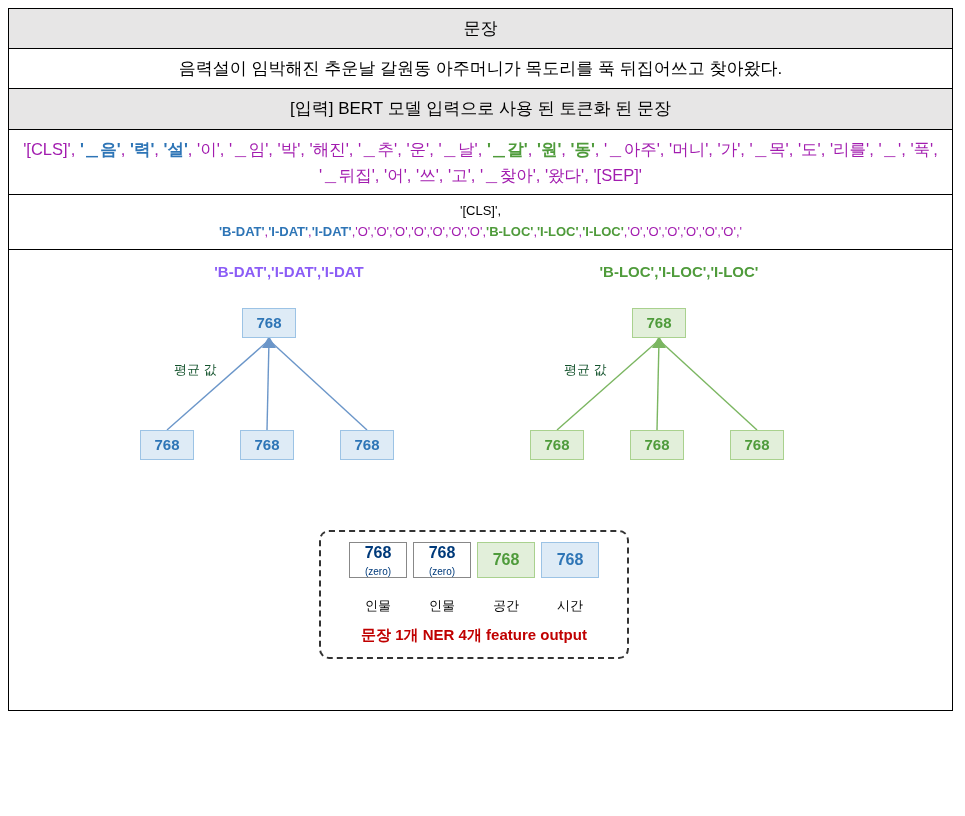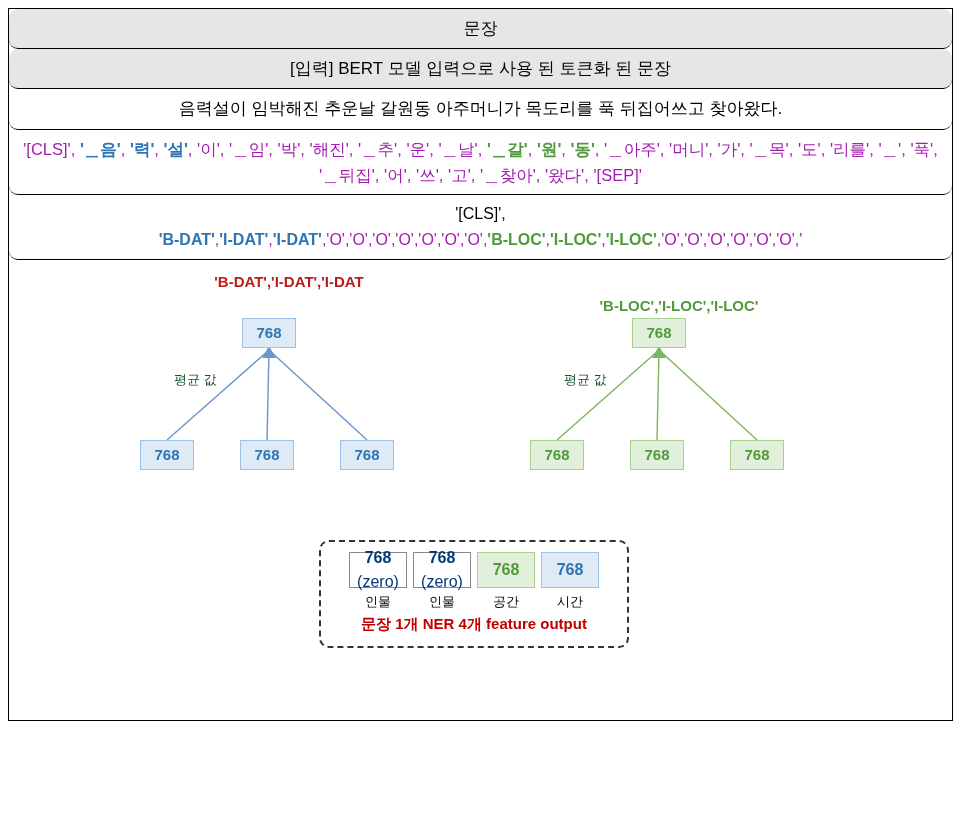--- a/index.html
+++ b/index.html
@@ -12,47 +12,46 @@
   .outer {
     border: 1px solid #000;
     width: 945px;
     margin: 8px;
   }
   .row {
     border-bottom: 1px solid #000;
     padding: 6px 10px;
     text-align: center;
     line-height: 1.6;
-    border-radius: 9px;
   }
   .row:last-child { border-bottom: none; }
   .hdr { background: #e7e6e6; font-size: 17px; }
   .sentence { font-size: 17px; }
   .tokens { font-size: 16.5px; }
-  .tags { font-size: 16px; }
+  .tags { font-size: 13px; }
 
   
   .blue   { color: #2e75b6; font-weight: bold; }
   .green  { color: #4f9b3b; font-weight: bold; }
   .black  { color: #a21caf; }
 
   
   .diagram {
     position: relative;
     height: 460px;
     padding: 0;
   }
   .treecap {
     position: absolute;
     font-size: 15px;
     font-weight: bold;
     text-align: center;
   }
-  .treecap.blue  { color: #b91c1c; }
-  .treecap.green { color: #4f9b3b; margin-top: 24px; }
+  .treecap.blue  { color: #8b5cf6; }
+  .treecap.green { color: #4f9b3b; }
 
   .node {
     position: absolute;
     width: 54px;
     height: 30px;
     text-align: center;
     line-height: 28px;
     font-size: 15px;
     font-weight: bold;
     border: 1px solid;
@@ -76,36 +75,36 @@
   .featbox .slot {
     width: 58px;
   }
   .featbox .slot .box768 {
     height: 36px;
     border: 1px solid;
     display:flex; flex-direction:column; align-items:center; justify-content:center;
     font-weight:bold;
   }
   .featbox .slot .box768.white { border-color:#888; background:#fff; color:#003a7a; }
-  .featbox .slot .box768.white .sub   { font-size:16px; font-weight:normal; color:#003a7a; margin-top:-2px;}
+  .featbox .slot .box768.white .sub   { font-size:10px; font-weight:normal; color:#003a7a; margin-top:-2px;}
   .featbox .slot .box768.g     { border-color:#a9d18e; background:#e2efda; color:#4f9b3b; }
   .featbox .slot .box768.b     { border-color:#9cc3e5; background:#deebf6; color:#2e75b6; }
-  .featbox .slot .cap { font-size:13px; margin-top:4px; color:#000;}
-  .featbox .cap2 { margin-top:0; color:#c00000; font-weight:bold; font-size:15px;}
+  .featbox .slot .cap { font-size:13px; margin-top:18px; color:#000;}
+  .featbox .cap2 { margin-top:6px; color:#c00000; font-weight:bold; font-size:15px;}
 </style>
 </head>
 <body>
 
 <div class="outer">
 
   <div class="row hdr">문장</div>
 
+  <div class="row sentence">음력설이 임박해진 추운날 갈원동 아주머니가 목도리를 푹 뒤집어쓰고 찾아왔다.</div>
+
   <div class="row hdr">[입력] BERT 모델 입력으로 사용 된 토큰화 된 문장</div>
-
-  <div class="row sentence">음력설이 임박해진 추운날 갈원동 아주머니가 목도리를 푹 뒤집어쓰고 찾아왔다.</div>
 
   <div class="row tokens" id="tokens-row"><span class="black">'[CLS]'</span><span class="black">, </span><span class="blue">'＿음'</span><span class="black">, </span><span class="blue">'력'</span><span class="black">, </span><span class="blue">'설'</span><span class="black">, </span><span class="black">'이'</span><span class="black">, </span><span class="black">'＿임'</span><span class="black">, </span><span class="black">'박'</span><span class="black">, </span><span class="black">'해진'</span><span class="black">, </span><span class="black">'＿추'</span><span class="black">, </span><span class="black">'운'</span><span class="black">, </span><span class="black">'＿날'</span><span class="black">, </span><span class="green">'＿갈'</span><span class="black">, </span><span class="green">'원'</span><span class="black">, </span><span class="green">'동'</span><span class="black">, </span><span class="black">'＿아주'</span><span class="black">, </span><span class="black">'머니'</span><span class="black">, </span><span class="black">'가'</span><span class="black">, </span><span class="black">'＿목'</span><span class="black">, </span><span class="black">'도'</span><span class="black">, </span><span class="black">'리를'</span><span class="black">, </span><span class="black">'＿'</span><span class="black">, </span><span class="black">'푹'</span><span class="black">, </span><span class="black">'＿뒤집'</span><span class="black">, </span><span class="black">'어'</span><span class="black">, </span><span class="black">'쓰'</span><span class="black">, </span><span class="black">'고'</span><span class="black">, </span><span class="black">'＿찾아'</span><span class="black">, </span><span class="black">'왔다'</span><span class="black">, </span><span class="black">'[SEP]'</span></div>
 
 
   <div class="row tags">
     <div>'[CLS]',</div>
     <div id="tags-line"><span class="blue">'B-DAT'</span><span class="black">,</span><span class="blue">'I-DAT'</span><span class="black">,</span><span class="blue">'I-DAT'</span><span class="black">,</span><span class="black">'O','O','O','O','O','O','O',</span><span class="green">'B-LOC'</span><span class="black">,</span><span class="green">'I-LOC'</span><span class="black">,</span><span class="green">'I-LOC'</span><span class="black">,</span><span class="black">'O','O','O','O','O','O','</span></div>
   </div>
 
 

